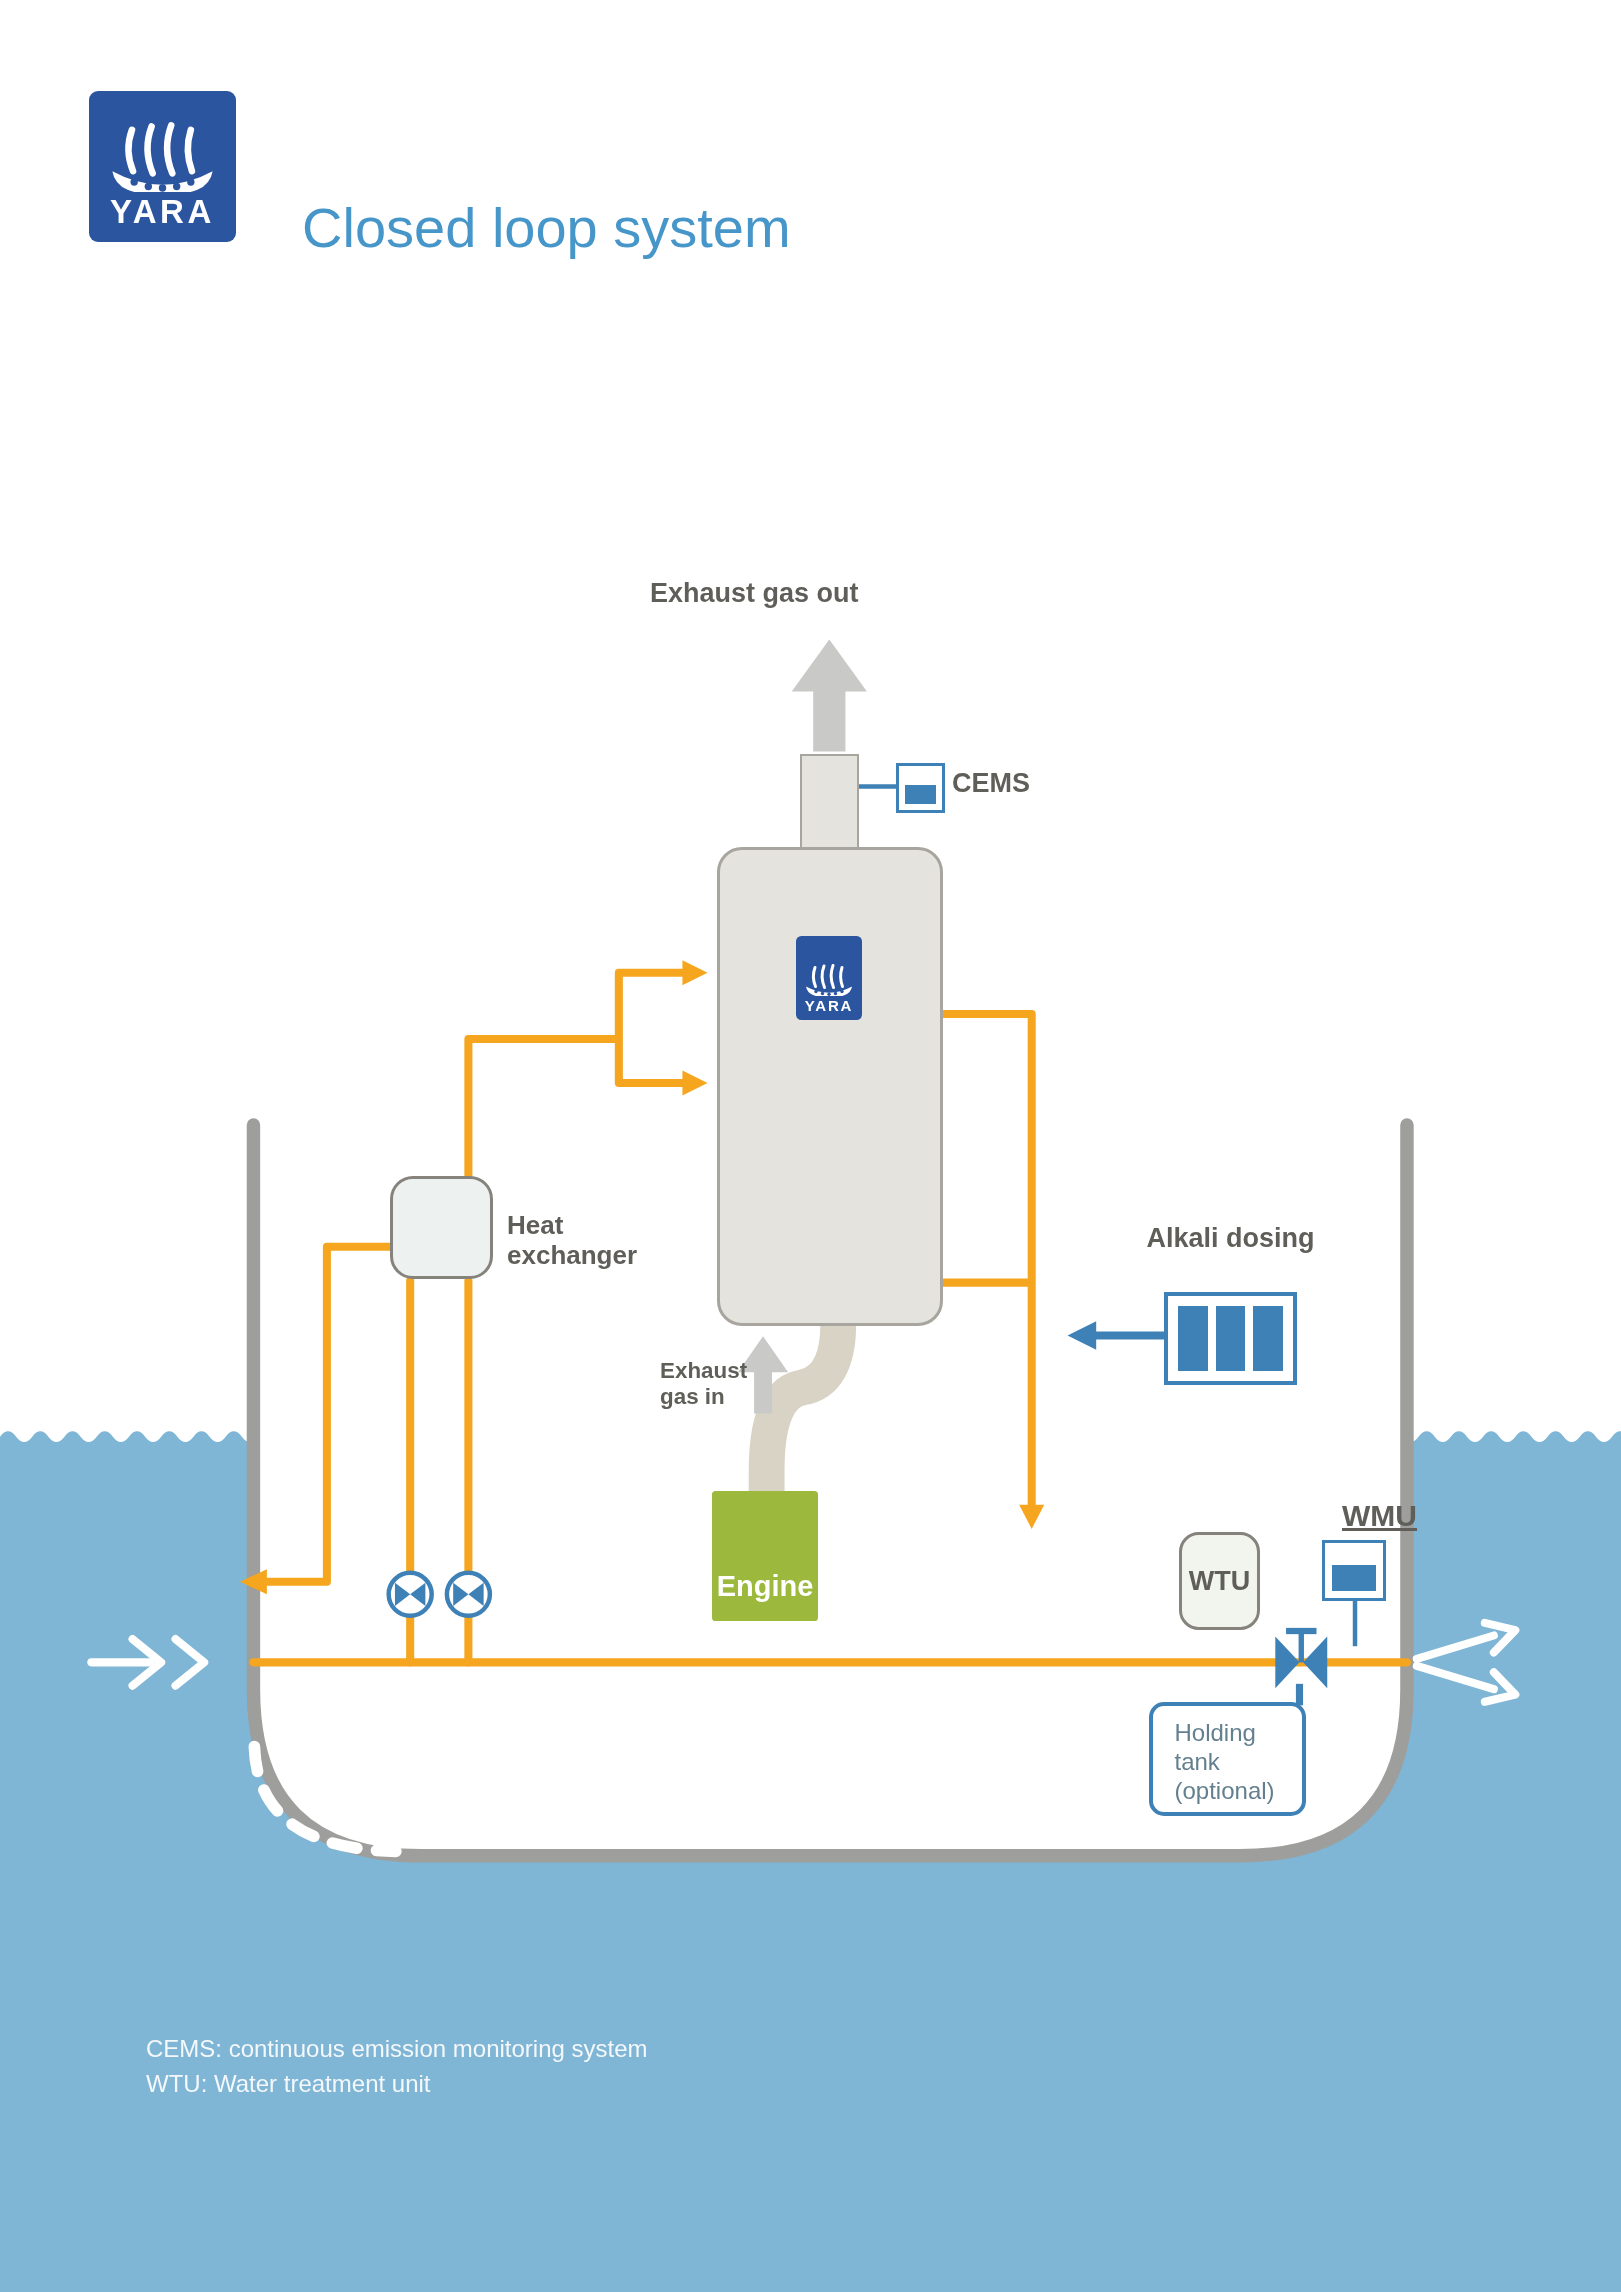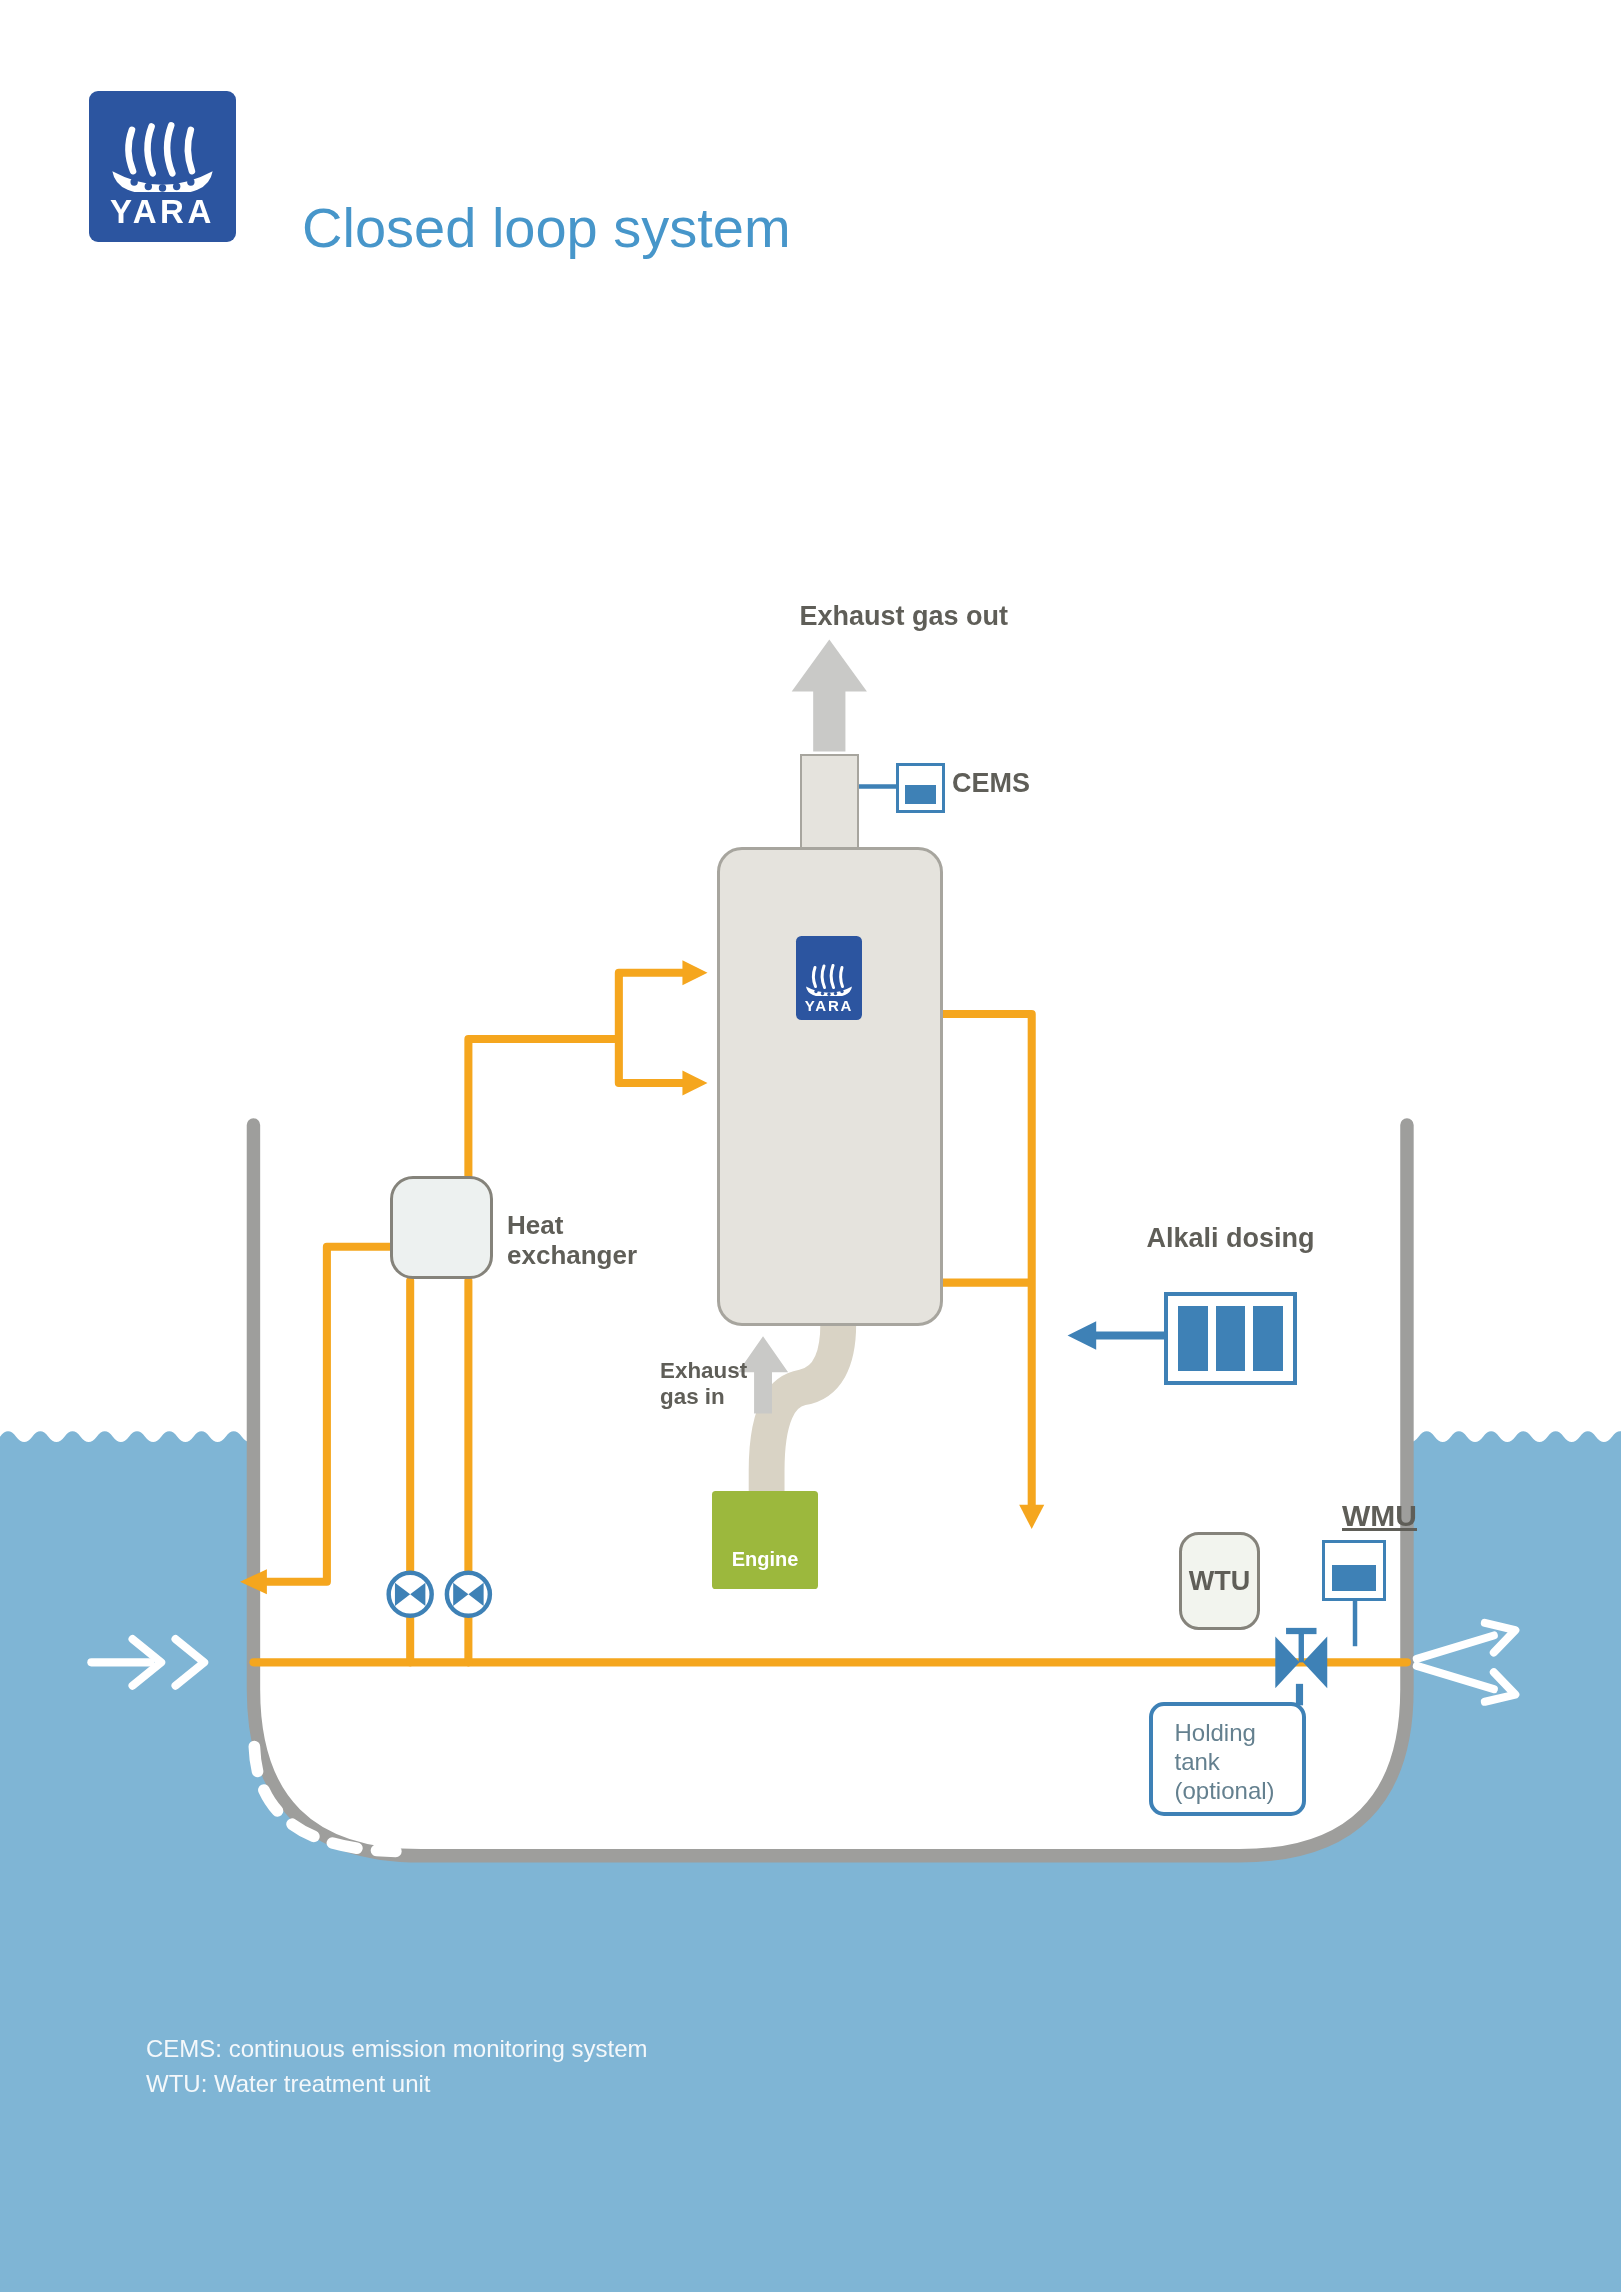--- a/index.html
+++ b/index.html
@@ -44,36 +44,36 @@
   #scrubber{left:717px;top:847px;width:226px;height:479px;background:var(--vessel-fill);
     border:3.6px solid var(--vessel-border);border-radius:25px;}
   #scrubber-logo{left:796px;top:936px;width:66px;height:84px;background:var(--logo-blue);border-radius:5.4px;
     display:flex;flex-direction:column;align-items:center;justify-content:flex-end;padding-bottom:6.3px;}
   #scrubber-logo .logo-word{color:#fff;font-weight:700;font-size:15px;letter-spacing:1.8px;margin-top:0.9px;}
 
   #cems-icon{left:896px;top:763px;width:49px;height:50px;background:#fff;border:3.6px solid var(--blue-accent);}
   #cems-screen{position:absolute;left:6.3px;right:6.3px;top:19px;bottom:6.3px;background:var(--blue-accent);}
   #cems-label{left:952px;top:768px;font-size:27px;}
 
-  #exhaust-out-label{left:650px;top:578px;width:358px;text-align:right;font-size:27px;margin-top:23px;}
+  #exhaust-out-label{left:650px;top:578px;width:358px;text-align:left;font-size:27px;}
 
   #he-box{left:390px;top:1176px;width:103px;height:103px;background:#EDF1F0;
     border:3.6px solid var(--tank-border);border-radius:23px;}
   #he-label{left:507px;top:1211px;font-size:26px;line-height:29.6px;}
 
   #alkali-label{left:1096px;top:1223px;width:269px;text-align:center;font-size:27px;}
   #alkali-box{left:1164px;top:1292px;width:133px;height:93px;background:#fff;
     border:4.5px solid var(--blue-accent);display:flex;gap:8px;padding:9.9px;}
   .alkali-bar{flex:1;background:var(--blue-accent);}
 
   #exhaust-in-label{left:660px;top:1358px;font-size:22.4px;line-height:26px;}
 
-  #engine{left:712px;top:1491px;width:106px;height:98px;background:var(--engine-green);border-radius:3.6px;
+  #engine{left:712px;top:1491px;width:106px;height:130px;background:var(--engine-green);border-radius:3.6px;
     display:flex;align-items:flex-end;justify-content:center;padding-bottom:18px;
-    color:#fff;font-weight:700;font-size:20px;}
+    color:#fff;font-weight:700;font-size:29px;}
 
   #process-tank{left:874px;top:1532px;width:246px;height:98px;background:var(--tank-fill);
     border:3.6px solid var(--tank-border);border-radius:29px;display:flex;align-items:center;justify-content:center;
     color:var(--label-gray);font-weight:700;font-size:27px;}
   #wtu-box{left:1179px;top:1532px;width:81px;height:98px;background:#F2F4EE;
     border:3.6px solid var(--tank-border);border-radius:19.7px;display:flex;align-items:center;justify-content:center;
     color:var(--label-gray);font-weight:700;font-size:27px;}
 
   #wmu-label{left:1292px;top:1499px;width:125px;text-align:right;font-size:30px;text-decoration:underline;}
   #wmu-icon{left:1322px;top:1540px;width:64px;height:61px;background:#fff;border:3.6px solid var(--blue-accent);}

